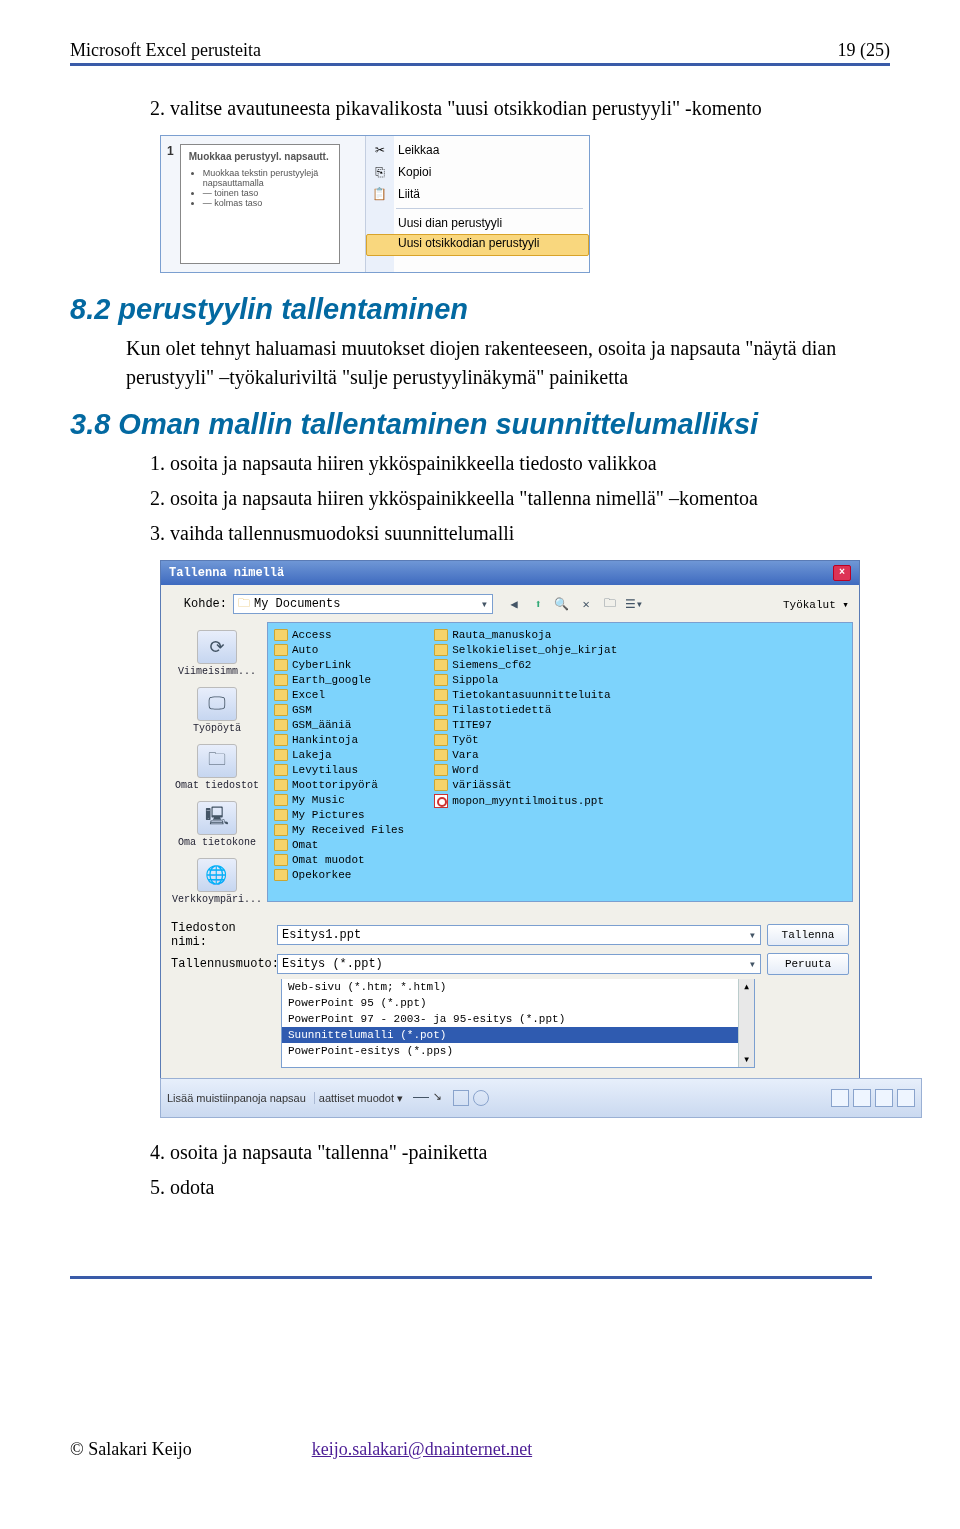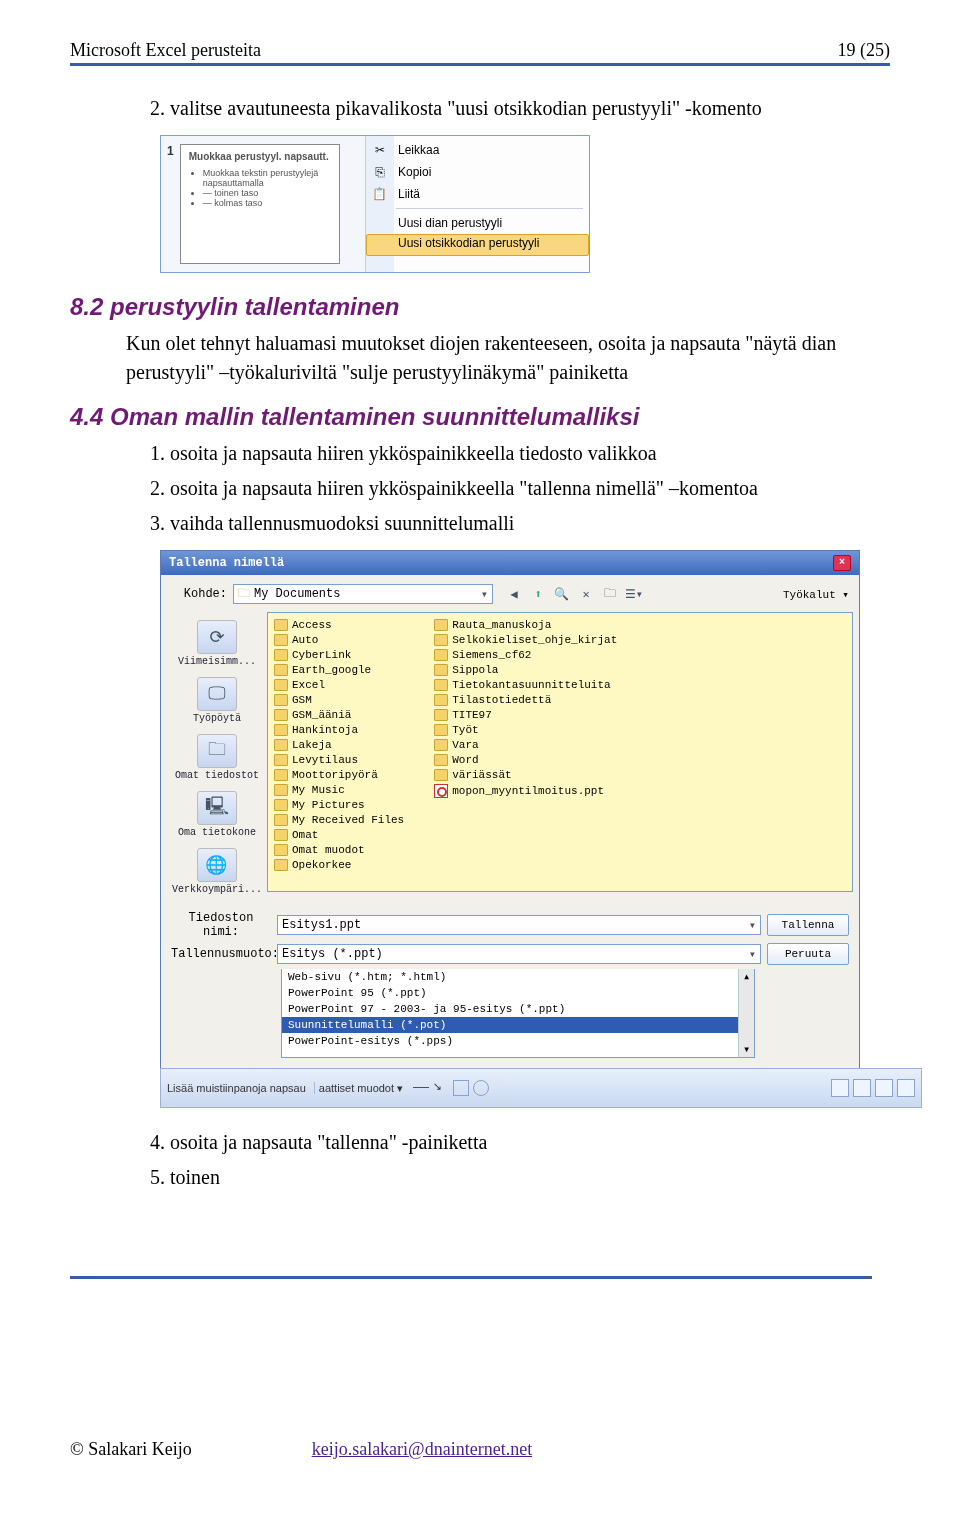--- a/index.html
+++ b/index.html
@@ -75,23 +75,23 @@
     display:flex; align-items:center; gap:10px;
     padding:3px 10px 3px 6px;
     height:22px;
     cursor:default;
   }
   .menu-item.sel { background:#f9d77e; border:1px solid #d8a32a; border-radius:2px; padding:2px 9px 6px 5px;}
   .menu-icon { width:16px; height:16px; display:flex; align-items:center; justify-content:center; font-size:12px;}
   .menu-sep { height:1px; background:#c3cee0; margin:3px 6px 3px 30px;}
 
   .h2 {
-    color:#701a75;
+    color:#0369a1;
     font-family: Arial, Helvetica, sans-serif;
-    font-size: 24px;
+    font-size: 29px;
     font-style: italic;
     font-weight: bold;
     margin-bottom: 8px;
   }
   .body-p {
     padding-left: 56px;
     font-size: 20px;
     line-height:1.45;
     margin-bottom: 16px;
   }
@@ -117,32 +117,32 @@
   .dlg-toolbar .tbicons { display:flex; gap:6px; margin-left:6px;}
   .tbicons span { width:18px;height:18px; display:flex;align-items:center;justify-content:center; color:#456;}
   .dlg-main { display:flex; }
   .dlg-side {
     width:100px; background:#f1f0ea; padding:4px 2px;
     display:flex; flex-direction:column; gap:2px;
   }
   .side-item { text-align:center; padding:4px 0; font-size:10px; color:#223;}
   .side-item .sicon { width:40px;height:34px;margin:0 auto 2px;border:1px solid #bbb;border-radius:3px;background:linear-gradient(#e8eefb,#c6d6f0); display:flex;align-items:center;justify-content:center;font-size:18px;color:#456;}
   .dlg-files {
-    flex:1; background:#fef9c3; border:1px solid #7b9fd0;
+    flex:1; background:#7dd3fc; border:1px solid #7b9fd0;
     padding:6px; height:280px;
     display:flex; gap:30px;
   }
   .file-col { display:flex; flex-direction:column; gap:3px;}
   .fitem { display:flex; align-items:center; gap:4px; font-size:11px;}
   .ficon-folder { width:14px;height:12px;background:#f5d36a;border:1px solid #c9a634;border-radius:1px;}
   .ficon-ppt { width:14px;height:14px;background:#fff;border:1px solid #c33;position:relative;}
   .ficon-ppt::after{content:'';position:absolute;left:2px;top:2px;width:6px;height:6px;border:2px solid #c33;border-radius:50%;}
   .dlg-bottom { padding:8px 4px 4px 4px;}
   .dlg-row { display:flex; align-items:center; gap:6px; margin-bottom:4px;}
-  .dlg-row .lbl { width:100px; text-align:center;}
+  .dlg-row .lbl { width:100px; text-align:left;}
   .dlg-row .txt { flex:1; border:1px solid #7b9fd0; background:#fff; height:20px; padding:0 4px; display:flex; align-items:center; justify-content:space-between;}
   .dlg-row .txt .arrow { color:#456;}
   .dlg-btn { width:82px; height:22px; border:1px solid #7b9fd0; background:linear-gradient(#fff,#e5ecf7); text-align:center; line-height:20px; border-radius:2px; font-size:11px;}
   .dlg-dropdown {
     border:1px solid #7b9fd0; border-top:none; background:#fff;
     margin-left:110px; margin-right:94px;
   }
   .dd-item { padding:2px 6px; font-size:11px;}
   .dd-item.sel { background:#2f5bb0; color:#fff;}
   .dd-scroll { width:16px;background:#e8e8e8;border-left:1px solid #bcc;}
@@ -224,21 +224,21 @@
             <span class="menu-icon"></span>
             <span>Uusi otsikkodian perustyyli</span>
           </div>
         </div>
     </div>
   </div>
 
   <div class="h2">8.2 perustyylin tallentaminen</div>
   <p class="body-p">Kun olet tehnyt haluamasi muutokset diojen rakenteeseen, osoita ja napsauta "näytä dian perustyyli" –työkaluriviltä "sulje perustyylinäkymä" painiketta</p>
 
-  <div class="h2">4.4 Oman mallin tallentaminen suunnittelumalliksi</div>
+  <div class="h2">3.8 Oman mallin tallentaminen suunnittelumalliksi</div>
   <ol class="numlist" id="list2">
       <li>osoita ja napsauta hiiren ykköspainikkeella tiedosto valikkoa</li>
       <li>osoita ja napsauta hiiren ykköspainikkeella "tallenna nimellä" –komentoa</li>
       <li>vaihda tallennusmuodoksi suunnittelumalli</li>
     </ol>
 
   <div class="img-block">
     <div class="shot2">
       <div class="dlg-title">
         <span>Tallenna nimellä</span>
@@ -357,21 +357,21 @@
         <span></span>
         <span></span>
         <span></span>
         <span></span>
       </div>
     </div>
   </div>
 
   <ol class="numlist" id="list3" start="4">
       <li>osoita ja napsauta "tallenna" -painiketta</li>
-      <li>toinen</li>
+      <li>odota</li>
     </ol>
 
   <div style="position:absolute; bottom:20px; left:70px; right:88px;">
     <hr class="hr-blue-bot">
     <div class="footer-row">
       <span>© Salakari Keijo</span>
       <a class="footer-link">keijo.salakari@dnainternet.net</a>
     </div>
   </div>
 </div>

